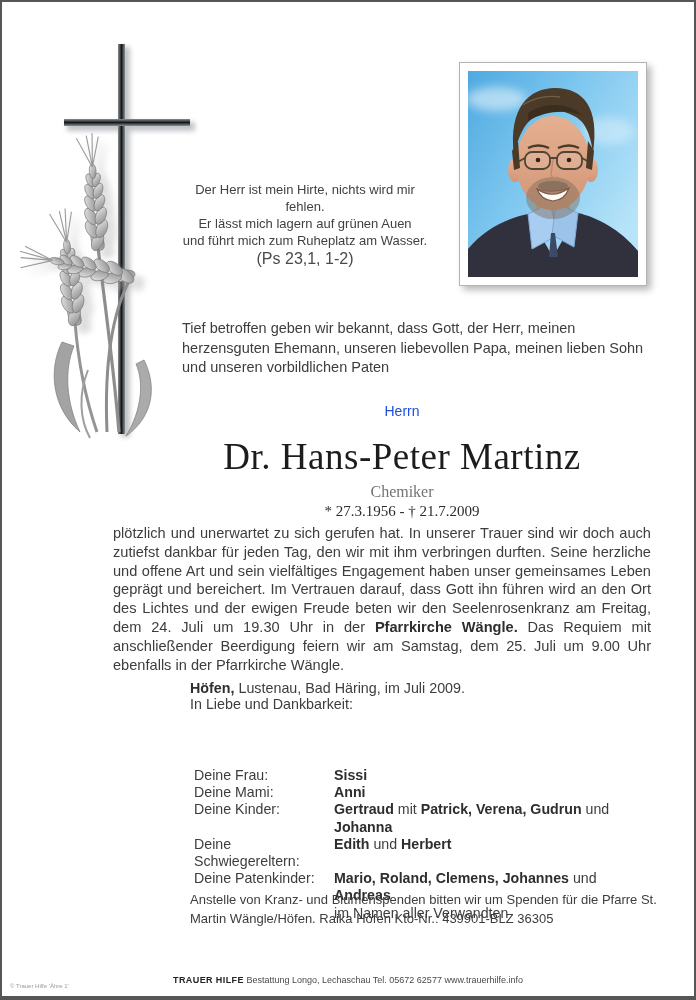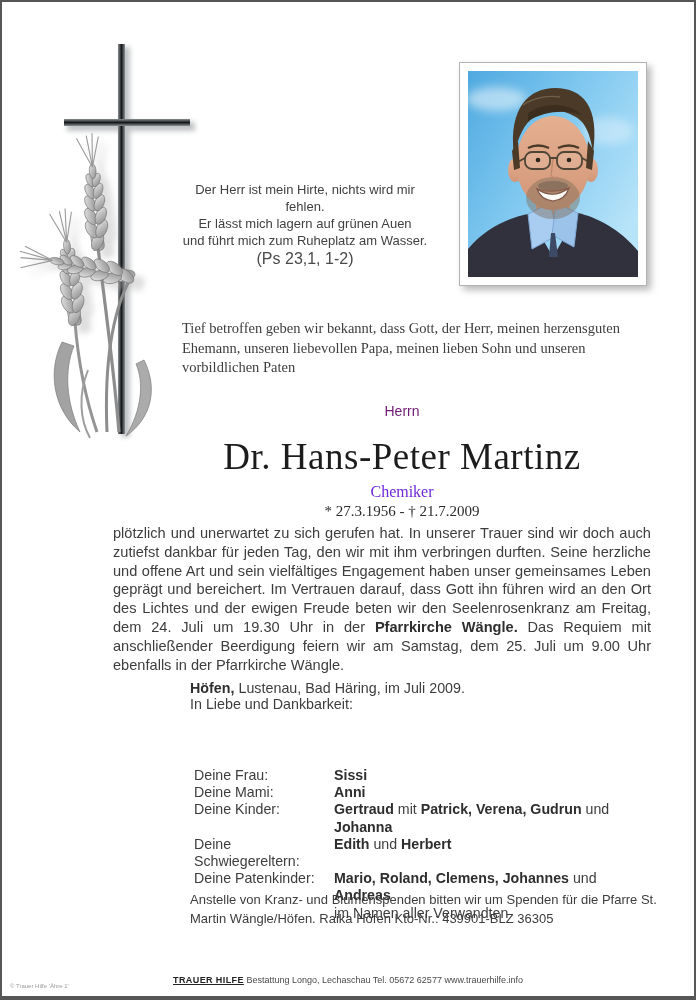--- a/index.html
+++ b/index.html
@@ -10,41 +10,41 @@
     font-family:"Liberation Sans",sans-serif;color:#3d3d3d;overflow:hidden;
   }
   .artwork{position:absolute;left:16px;top:28px;width:200px;height:430px;}
   .psalm{position:absolute;left:175px;top:179px;width:256px;text-align:center;
          font-size:13px;line-height:17px;color:#414141;}
   .psalm-ref{font-size:16px;margin-top:1px;color:#4a4a4a;}
   .photo-frame{position:absolute;left:457px;top:60px;background:#fff;padding:8px;
                border:1px solid #b3b3b3;box-shadow:4px 4px 7px rgba(0,0,0,.28);}
   .photo-frame svg{display:block;}
   .announce{position:absolute;left:180px;top:317px;width:464px;
-            font-size:14.5px;line-height:19.5px;font-family:Liberation Serif, serif;}
+            font-size:14.5px;line-height:19.5px;}
   .center-block{position:absolute;left:175px;top:401px;width:450px;text-align:center;}
-  .salutation{font-size:14px;color:#701a75;}
+  .salutation{font-size:14px;color:#1d4ed8;}
   .deceased-name{font-family:"Liberation Serif",serif;font-size:37px;color:#1c1c1c;
                  margin-top:16px;letter-spacing:.5px;white-space:nowrap;}
-  .profession{font-family:"Liberation Serif",serif;font-size:16px;color:#6d28d9;margin-top:5px;}
+  .profession{font-family:"Liberation Serif",serif;font-size:16px;color:#737373;margin-top:5px;}
   .life-dates{font-family:"Liberation Serif",serif;font-size:15px;color:#2b2b2b;margin-top:2px;}
   .body-par{position:absolute;left:111px;top:522px;width:538px;
             font-size:14.6px;line-height:18.8px;text-align:justify;}
   .b{font-weight:bold;color:#2e2e2e;}
   .dateline{position:absolute;left:188px;top:678px;font-size:14.3px;}
   .closing{position:absolute;left:188px;top:694px;font-size:14.3px;}
   .family{position:absolute;left:192px;top:765px;width:460px;font-size:14.2px;}
   .fam-row{display:flex;line-height:17.2px;}
   .fam-label{width:140px;flex:0 0 140px;}
   .fam-value{flex:1;}
   .donation{position:absolute;left:188px;top:889px;width:478px;
             font-size:13px;line-height:18.5px;}
   .footer{position:absolute;left:0;top:973px;width:100%;text-align:center;
           font-size:9px;color:#4a4a4a;}
-  .footer .brand{font-weight:bold;color:#222;letter-spacing:.4px;text-decoration:underline;}
+  .footer .brand{font-weight:bold;color:#222;letter-spacing:.4px;}
   .copyright{position:absolute;left:8px;top:981px;font-size:6px;color:#9a9a9a;}
 </style>
 </head>
 <body>
 
 <div class="card">
 
   <div class="artwork">
     <svg width="200" height="430" viewBox="0 0 200 430">
       <defs>

